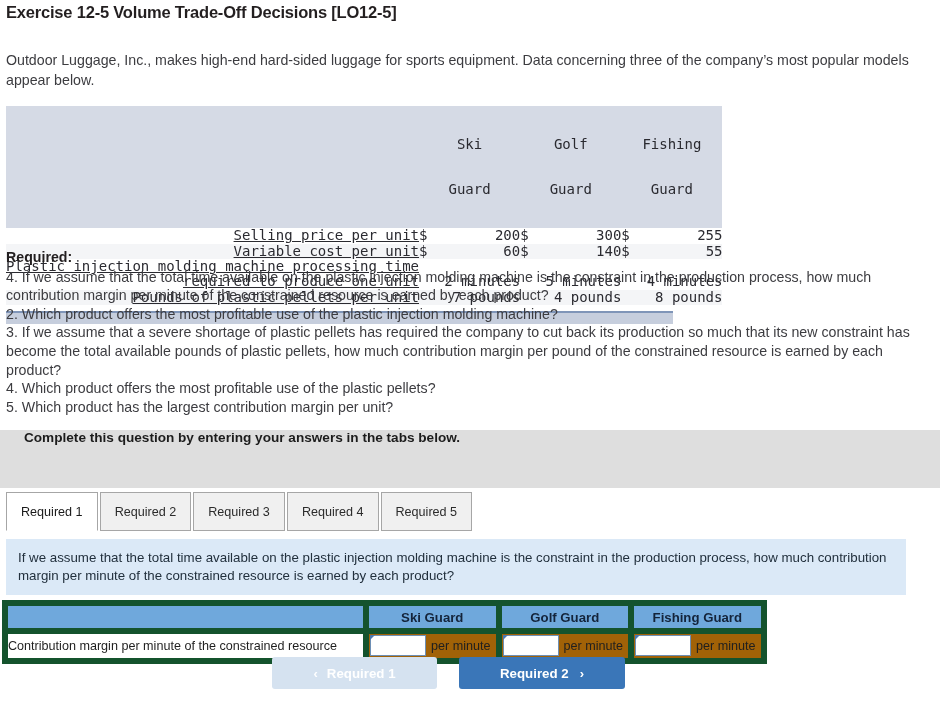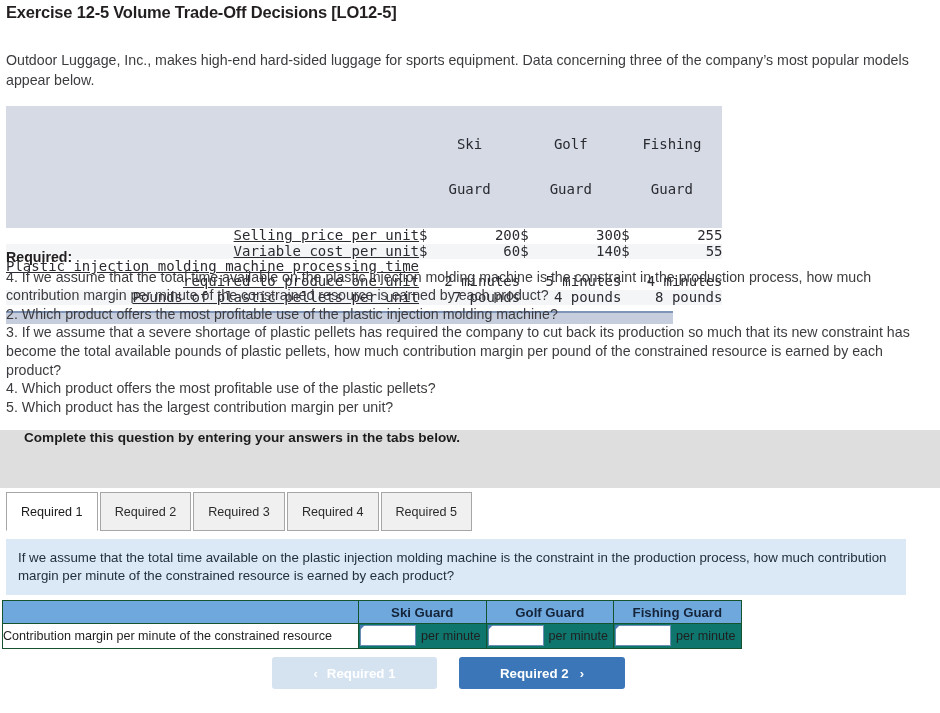--- a/index.html
+++ b/index.html
@@ -156,21 +156,21 @@
   .answer-table-wrap {
     position: absolute;
     left: 2px; top: 600px;
   }
   table.answer-table {
     border-collapse: collapse;
     font-size: 13px;
     color: #1f1f1f;
   }
   table.answer-table th, table.answer-table td {
-    border: 1px solid #14532d;
+    border: 6px solid #14532d;
     padding: 0;
   }
   .at-head th {
     background: #6fa8dc;
     height: 22px;
     font-weight: bold;
     font-size: 13.2px;
     color: #14243a;
     text-align: center;
   }
@@ -181,21 +181,21 @@
   .at-head th.prod-head { width: 126px; }
   .row-label {
     height: 24px;
     padding: 0 4px 0 4px;
     font-size: 12.6px;
     text-align: left;
     white-space: nowrap;
     background: #ffffff;
   }
   td.input-cell {
-    background: #0f766e;
+    background: #a16207;
     padding: 0;
     border: 1px solid #7f7f7f;
   }
   .cell-inner {
     display: flex;
     align-items: stretch;
     height: 24px;
   }
   .answer-input {
     width: 56px;

